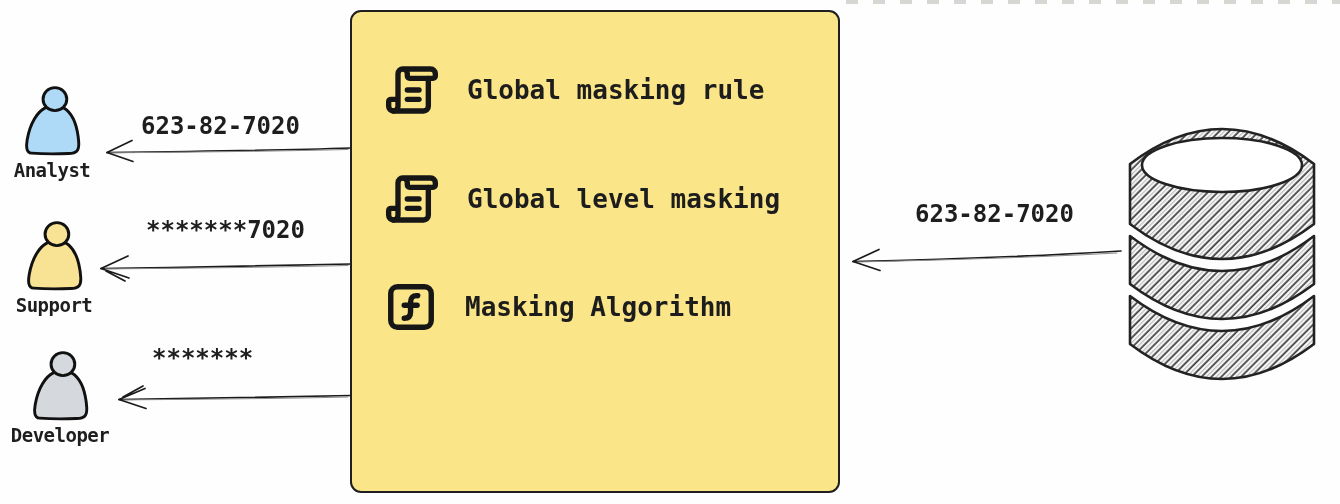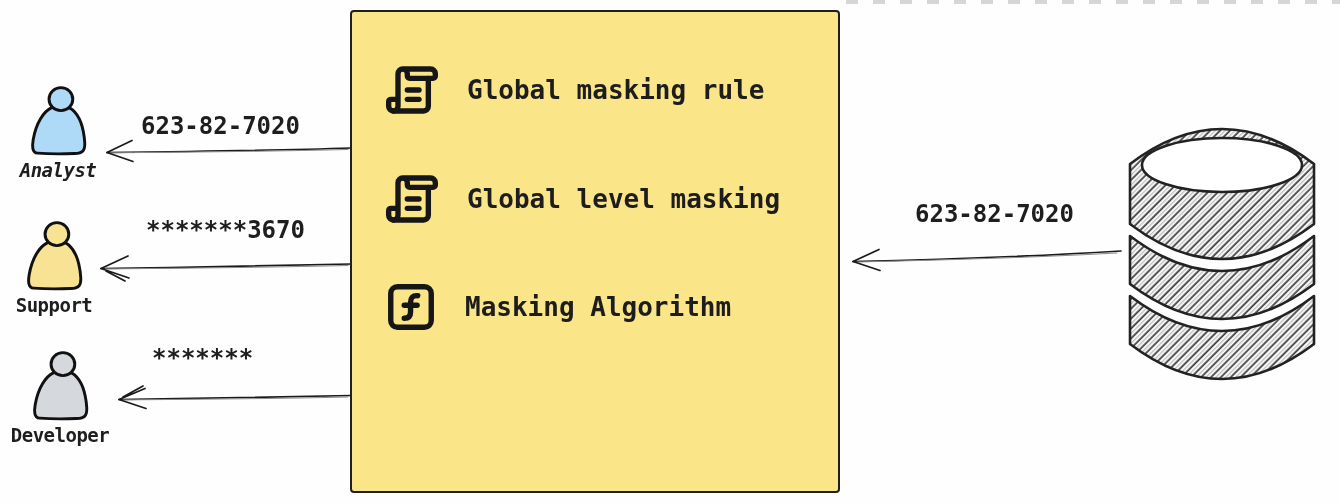--- a/index.html
+++ b/index.html
@@ -10,34 +10,34 @@
     color:#1e1e1e; overflow:hidden;
   }
   .top-dashed {
     position:absolute; left:846px; top:0; width:494px; height:4px;
     background:repeating-linear-gradient(90deg,#d6d6d2 0 12px,transparent 12px 27px);
   }
   
   .persona { position:absolute; text-align:center; }
   .persona svg { display:block; margin:0 auto; }
   .persona .plabel { margin-top:3px; font-size:19px; font-weight:600; letter-spacing:-0.5px; }
-  .persona-analyst   { left:10px;  top:86px;  width:96px;font-style:italic;  }
+  .persona-analyst   { left:4px;  top:86px;  width:96px;  }
   .persona-support   { left:6px;  top:221px; width:96px;  }
   .persona-developer { left:5px;  top:351px; width:110px; }
   
   .val { position:absolute; font-size:24px; font-weight:600; letter-spacing:0px; white-space:nowrap; }
   .val-analyst   { left:141px; top:112px; }
   .val-support   { left:146px; top:216px; }
   .val-developer { left:152px; top:344px; }
   .val-database  { left:915px; top:200px; }
   .arrow { position:absolute; }
   
   .mask-box {
     position:absolute; left:350px; top:10px; width:490px; height:483px;
-    background:#fae588; border:2.5px solid #1f1f1f; border-radius:4px;
+    background:#fae588; border:2.5px solid #1f1f1f; border-radius:11px;
   }
   .mask-row { position:absolute; left:32px; display:flex; align-items:center; gap:27px; height:62px; }
   .mask-row .mlabel { font-size:26px; font-weight:600; color:#1d1d1d; white-space:nowrap; }
   .row-0 { top:47px; }
   .row-1 { top:156px; }
   .row-2 { top:264px; }
   .row-3 { top:369px; }
   .db { position:absolute; left:1126px; top:124px; }
 </style>
 </head>
@@ -65,21 +65,21 @@
 
   <div class="persona persona-developer">
     <svg width="66" height="70" viewBox="0 0 66 72">
       <path d="M12 69 C6 69 6.5 61 7.5 55 C10.5 38 18 26.5 26 22.5 C32 19.8 43 20.2 48 24.5 C55.5 31 59.5 44 60.5 58 C61 66.5 58.5 69.3 50 69.5 C37 70 23 70 12 69 Z" fill="#d5d8dc" stroke="#111" stroke-width="3" stroke-linejoin="round"></path>
       <ellipse cx="36" cy="13.5" rx="12.2" ry="11.8" fill="#d5d8dc" stroke="#111" stroke-width="3"></ellipse>
     </svg>
     <div class="plabel">Developer</div>
   </div>
 
   <div class="val val-analyst">623-82-7020</div>
-  <div class="val val-support">*******3670</div>
+  <div class="val val-support">*******7020</div>
   <div class="val val-developer">*******</div>
   <div class="val val-database">623-82-7020</div>
 
   <svg class="arrow" style="left:98px; top:136px;" width="254" height="30" viewBox="0 0 254 30" fill="none" stroke="#1a1a1a" stroke-width="1.7" stroke-linecap="round">
     <path d="M253 12 C190 14 90 15.5 9 16.5"></path>
     <path d="M250 13.5 C170 15.5 70 16.3 12 16.8" stroke="#8a8a8a" stroke-width="1"></path>
     <path d="M9 16.5 L34 4.5 M9 16.5 L35 25.5"></path>
   </svg>
 
   <svg class="arrow" style="left:92px; top:251px;" width="260" height="32" viewBox="0 0 260 32" fill="none" stroke="#1a1a1a" stroke-width="1.7" stroke-linecap="round">

